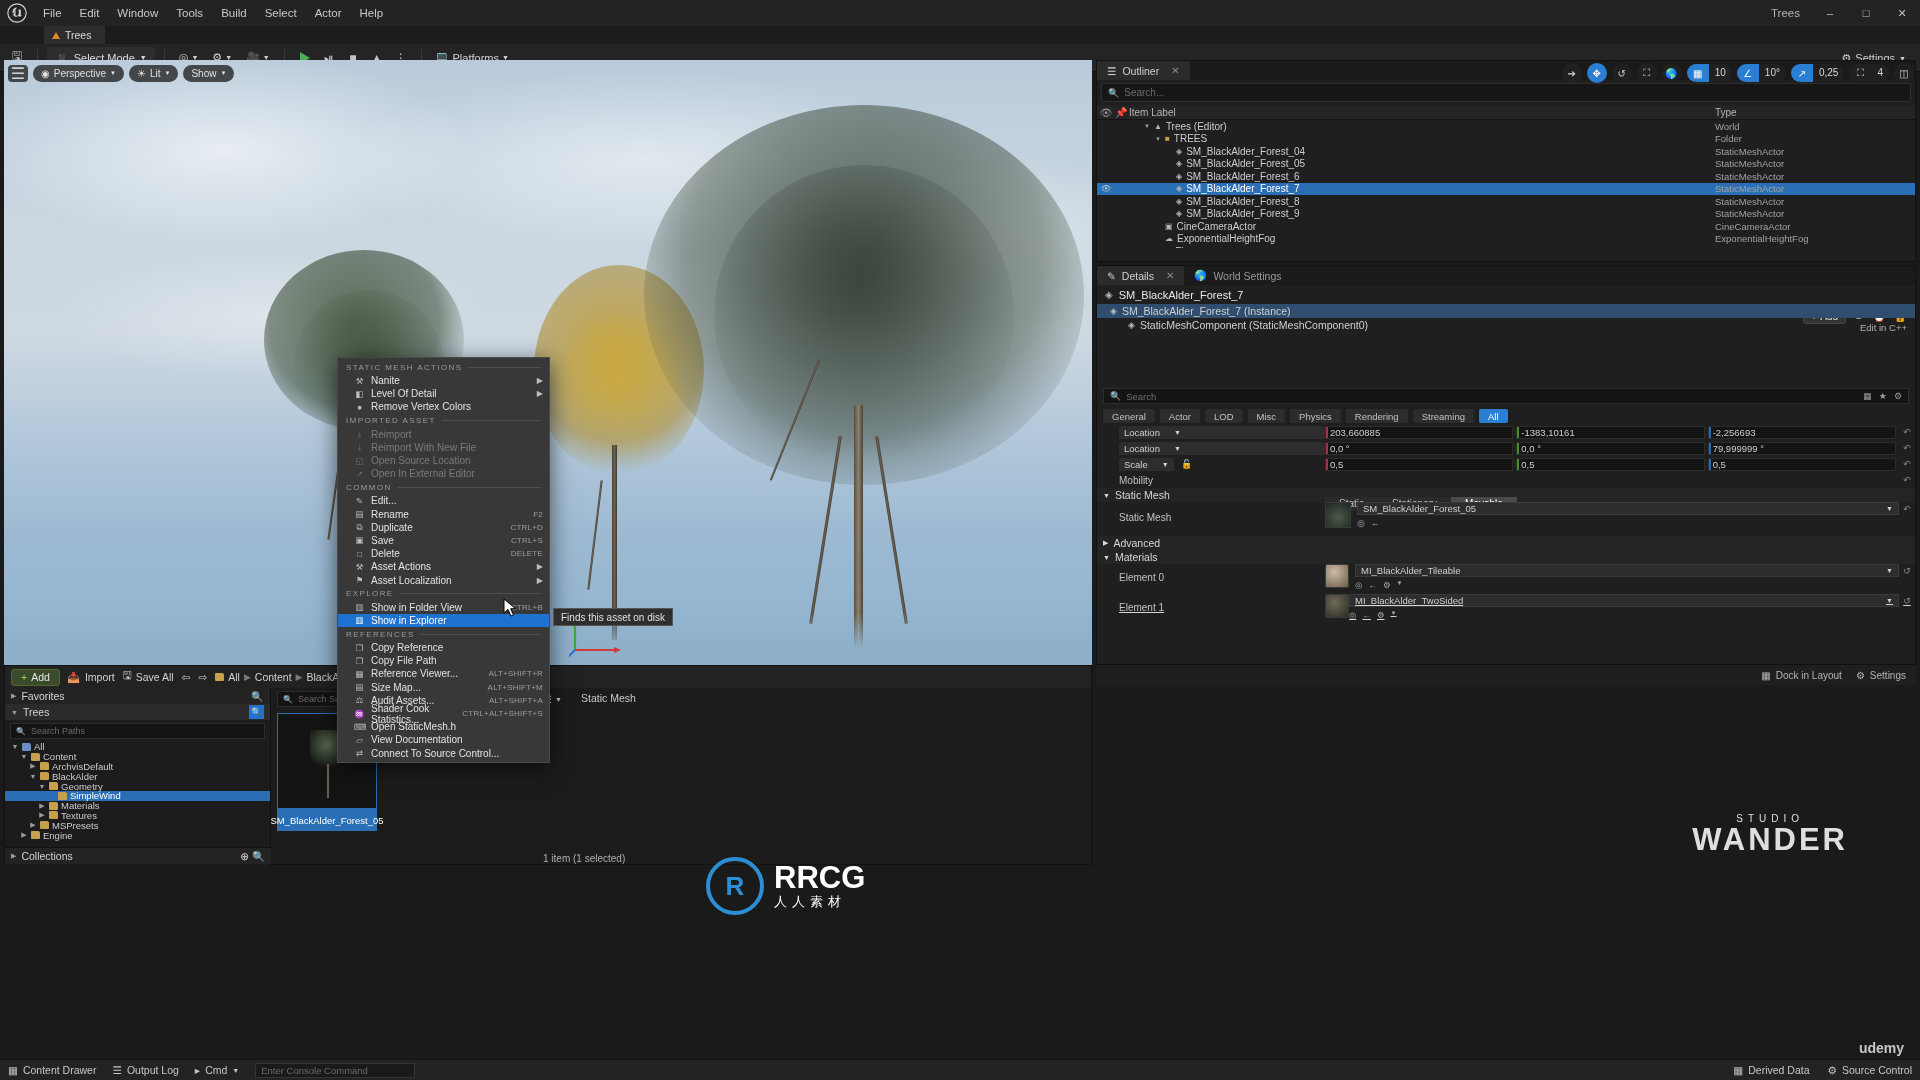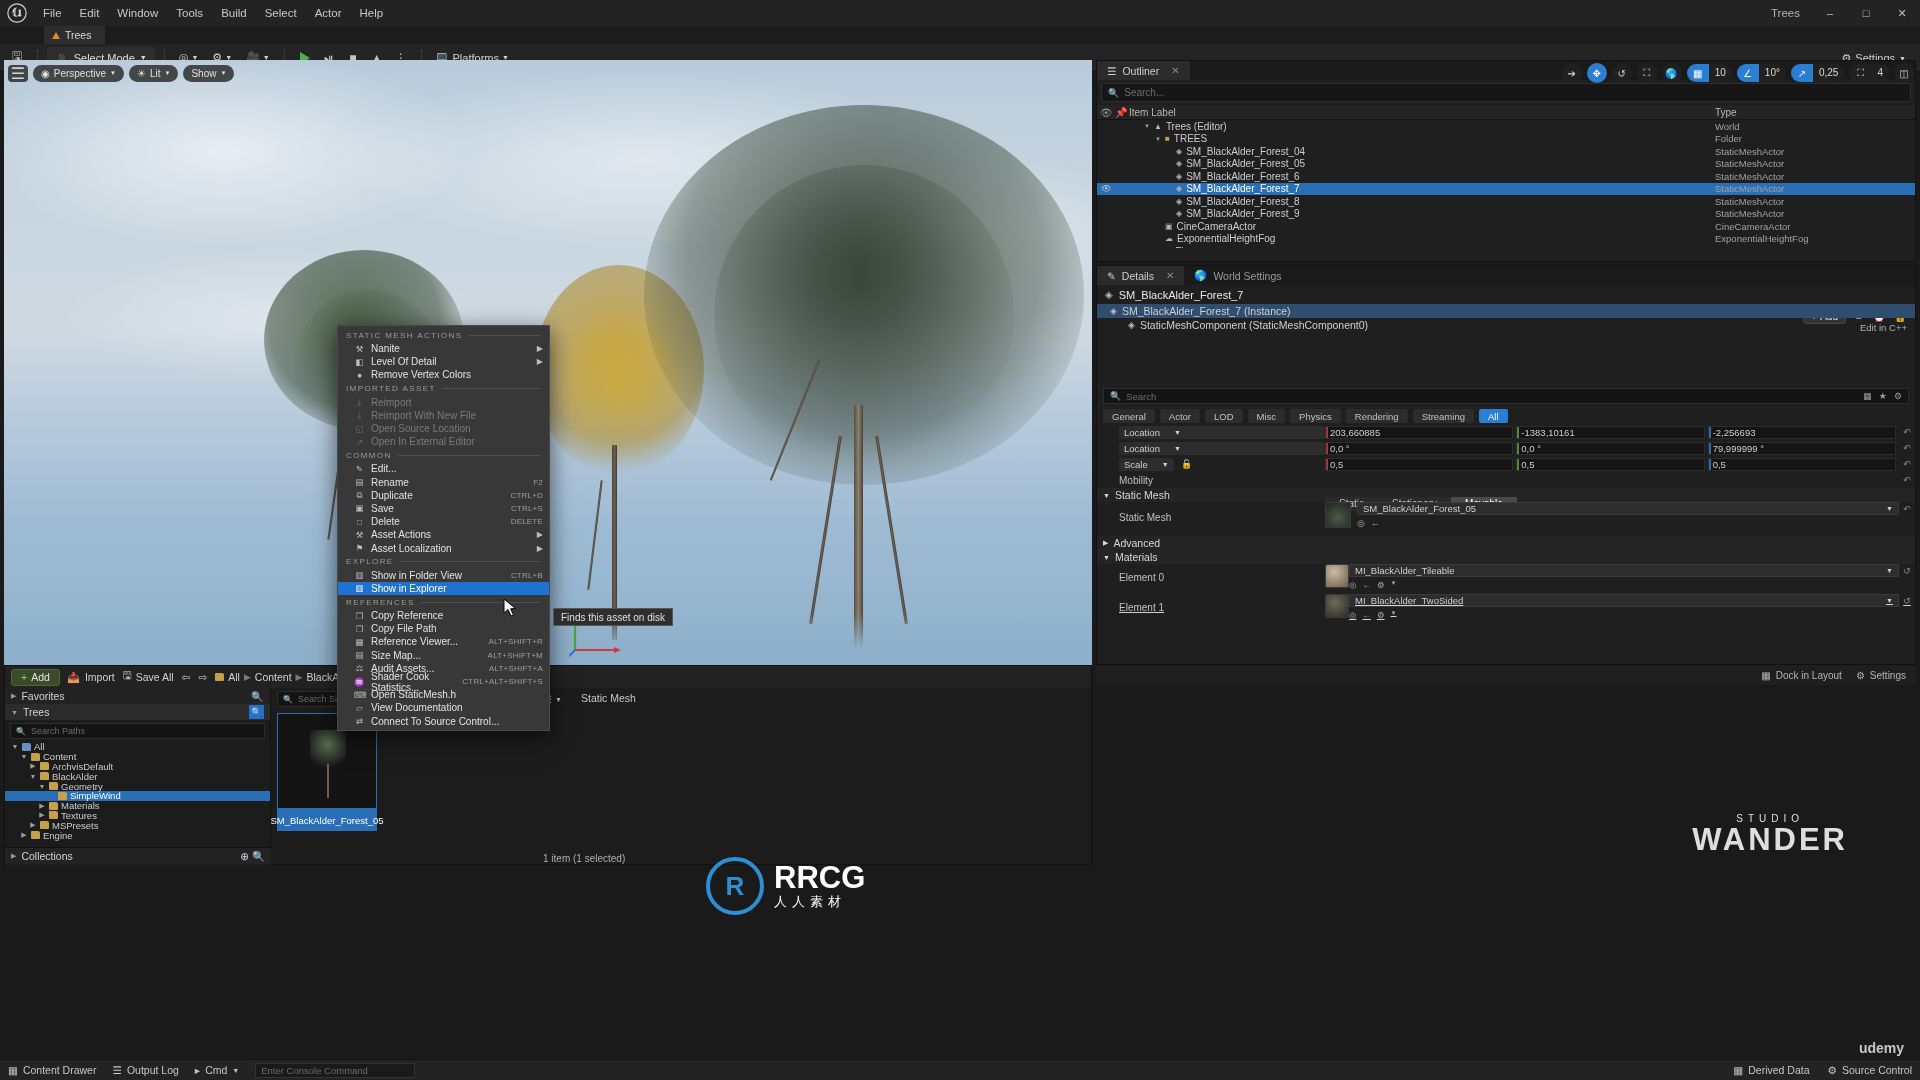--- a/index.html
+++ b/index.html
@@ -165,21 +165,21 @@
   .asset .img { width:100px; height:96px; background:#141414; border:1px solid #2a6fb5;
     position:relative; overflow:hidden;}
   .asset .cap { height:22px; background:#2a6fb5; color:#fff; font-size:9.5px;
     display:flex; align-items:center; justify-content:center; }
   .cb-status { position:absolute; left:272px; bottom:2px; font-size:10px; color:#aeaeae; }
   .collections { position:absolute; left:0; bottom:0; width:266px; height:17px;
     background:#232323; display:flex; align-items:center; justify-content:space-between;
     padding:0 6px; font-size:10.5px; color:#d2d2d2; border-top:1px solid #111;}
 
   
-  .ctx { position:absolute; left:337px; top:325px; width:213px;
+  .ctx { position:absolute; left:337px; top:357px; width:213px;
     background:#383838; border:1px solid #4a4a4a; z-index:60;
     box-shadow:0 6px 22px rgba(0,0,0,.6); padding:2px 0;}
   .ctx-sec { height:14px; display:flex; align-items:center; gap:6px; padding:0 8px; }
   .ctx-sec .t { font-size:8px; letter-spacing:1.4px; color:#9a9a9a; white-space:nowrap; }
   .ctx-sec .ln { flex:1; height:1px; background:#4f4f4f; }
   .ctx-item { height:13.2px; display:flex; align-items:center; padding:0 6px 0 16px;
     font-size:10px; color:#e2e2e2; gap:6px; position:relative;}
   .ctx-item .ic { width:11px; text-align:center; font-size:8.5px; color:#bdbdbd; flex:0 0 11px;}
   .ctx-item .tx { flex:1; }
   .ctx-item .sc { font-size:8px; color:#9e9e9e; letter-spacing:.2px; }
@@ -662,21 +662,21 @@
     </div>
 
     <div class="sec-head">
       <span style="font-size:7px">▼</span>
       <span>Materials</span>
     </div>
     <div id="materials-list">
         <div style="display: flex; align-items: flex-start; height: 30px;">
           <div style="width:228px;padding-left:22px;font-size:10px;color:#c2c2c2;padding-top:8px">Element 0</div>
           <div style="width:24px;height:24px;border-radius:2px;background:radial-gradient(circle at 38% 32%, #cdbba4, #6b5c49);border:1px solid #3a3a3a"></div>
-          <div style="flex:1;">
+          <div style="flex:1;padding-left:6px">
             <div style="height:13px;background:#2d2d2d;border:1px solid #3a3a3a;display:flex;align-items:center;padding:0 5px;font-size:9.5px;color:#d0d0d0;justify-content:space-between">
               <span>MI_BlackAlder_Tileable</span>
               <span style="font-size:7px">▼</span>
             </div>
             <div style="display:flex;gap:6px;padding-top:3px;color:#a8a8a8;font-size:8.5px">
               <span>◎</span>
               <span>←</span>
               <span>⚙</span>
               <span style="font-size:6px">▼</span>
             </div>

